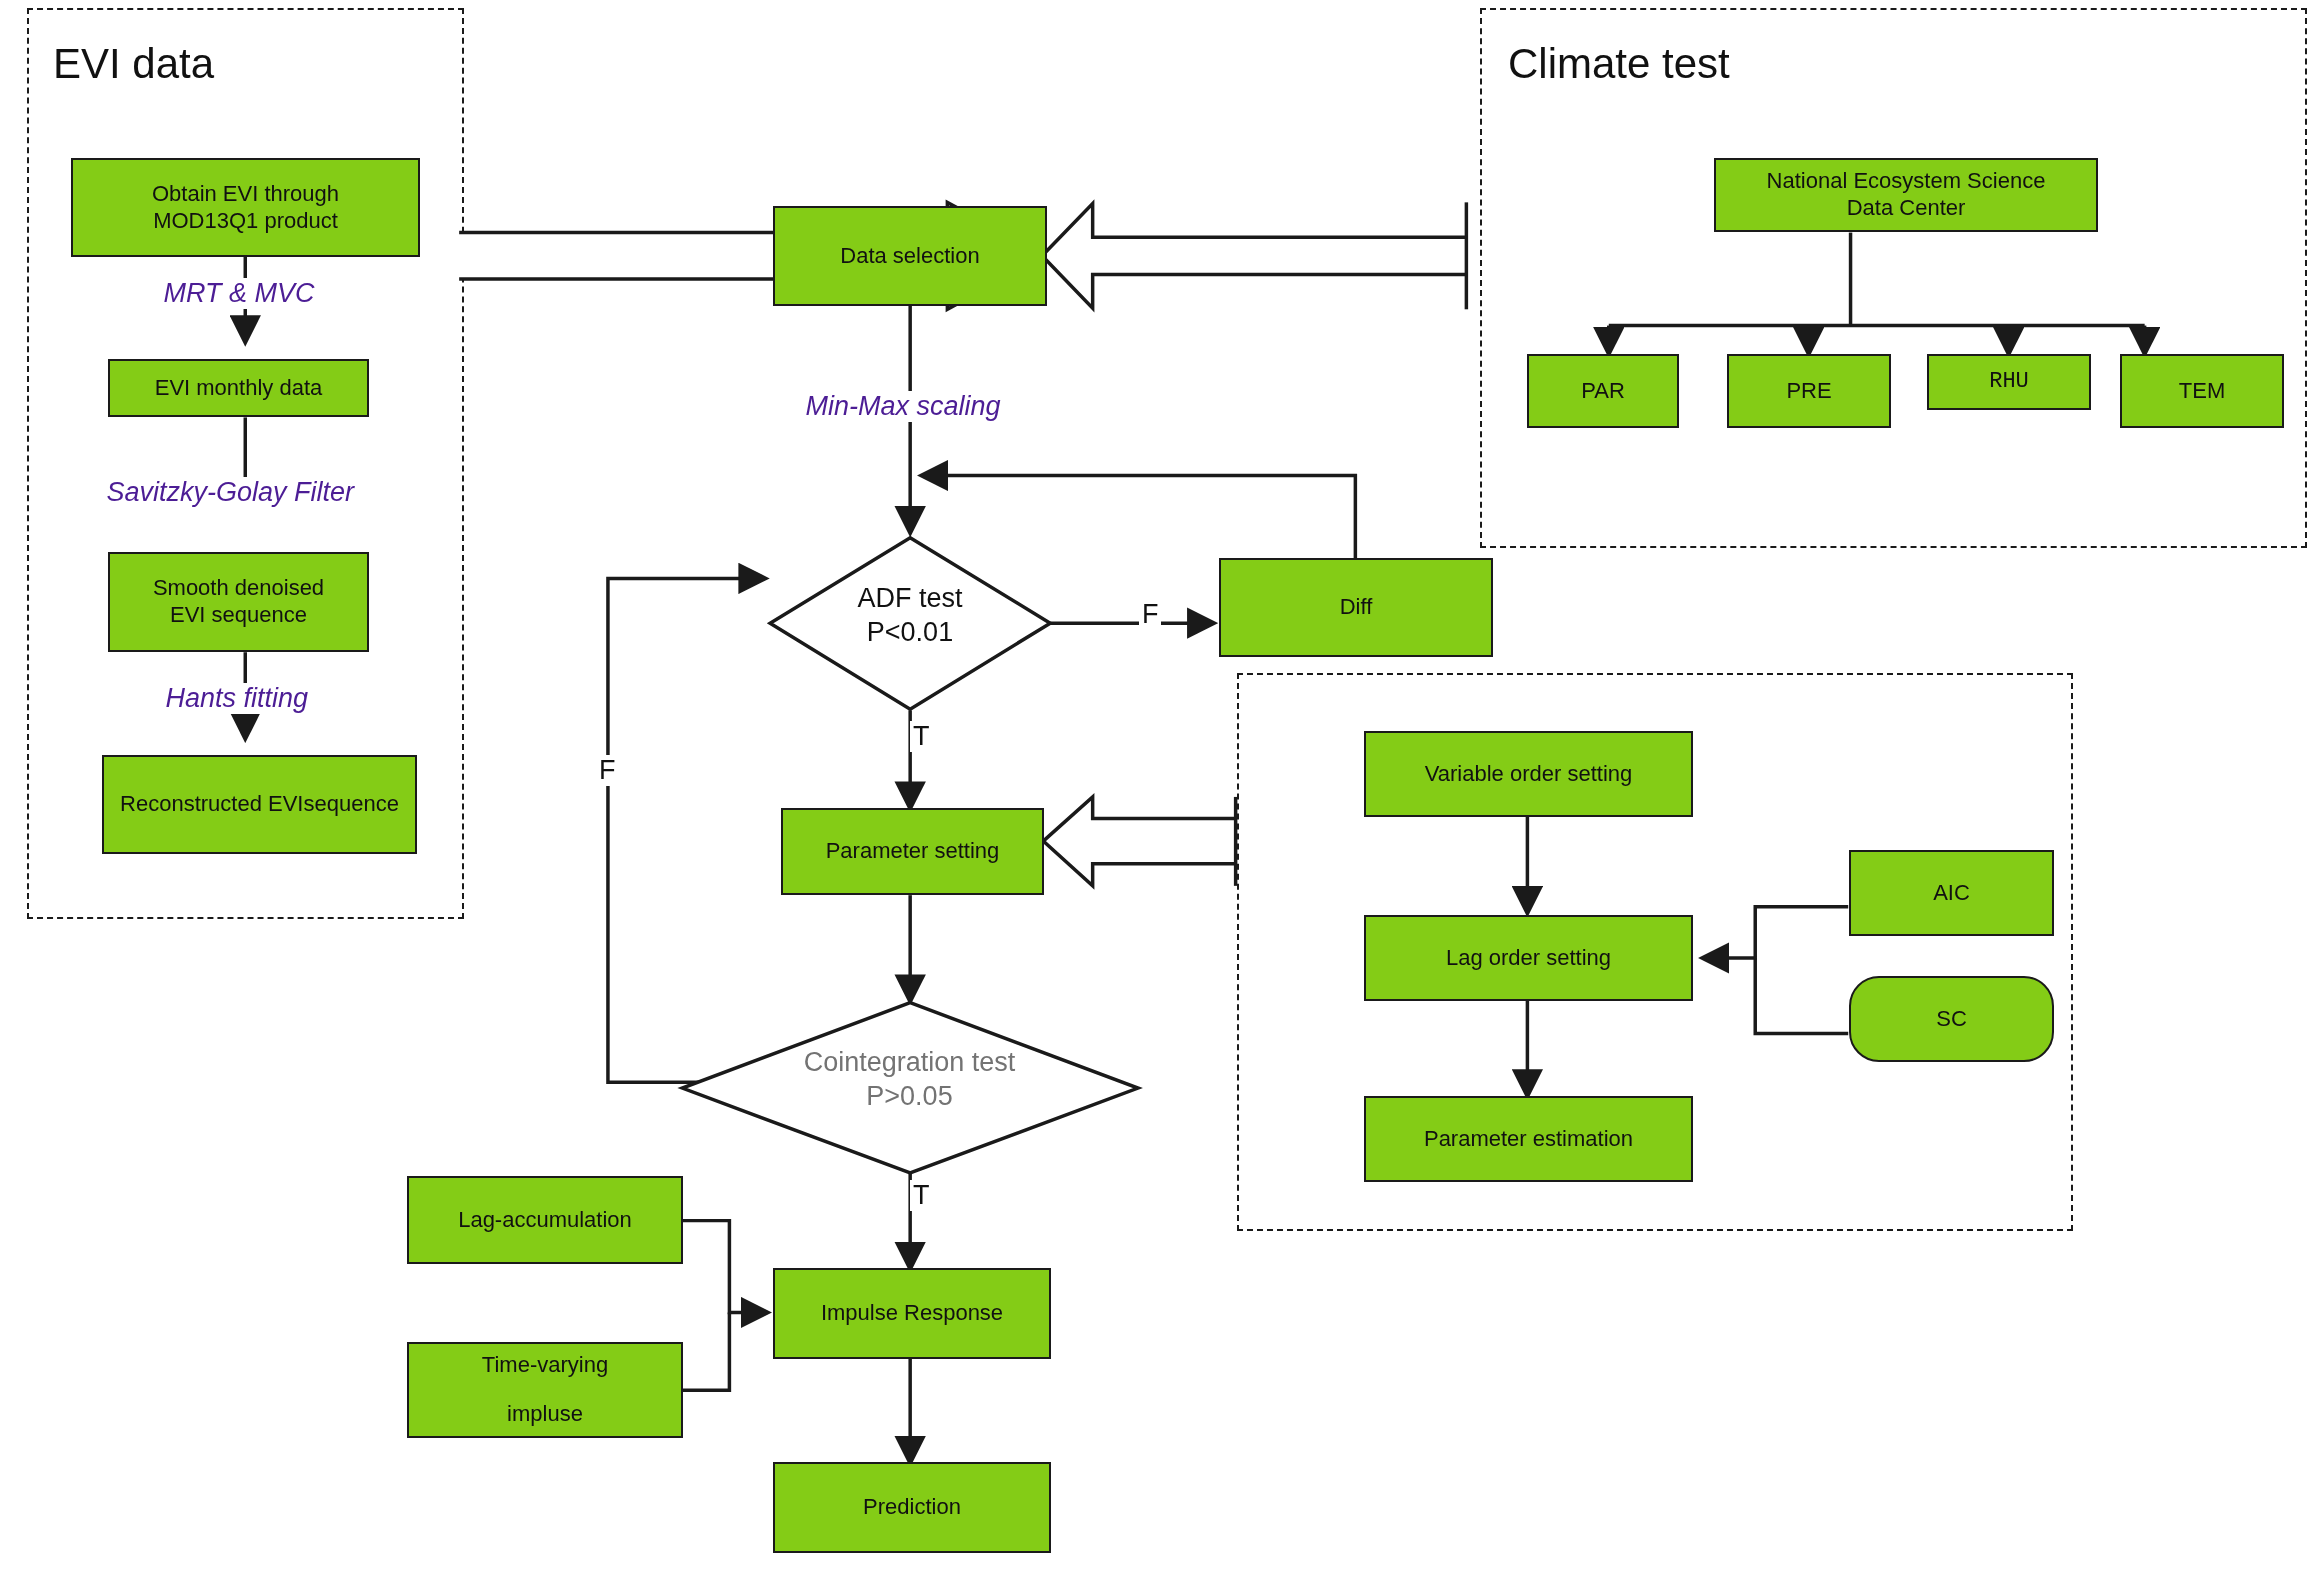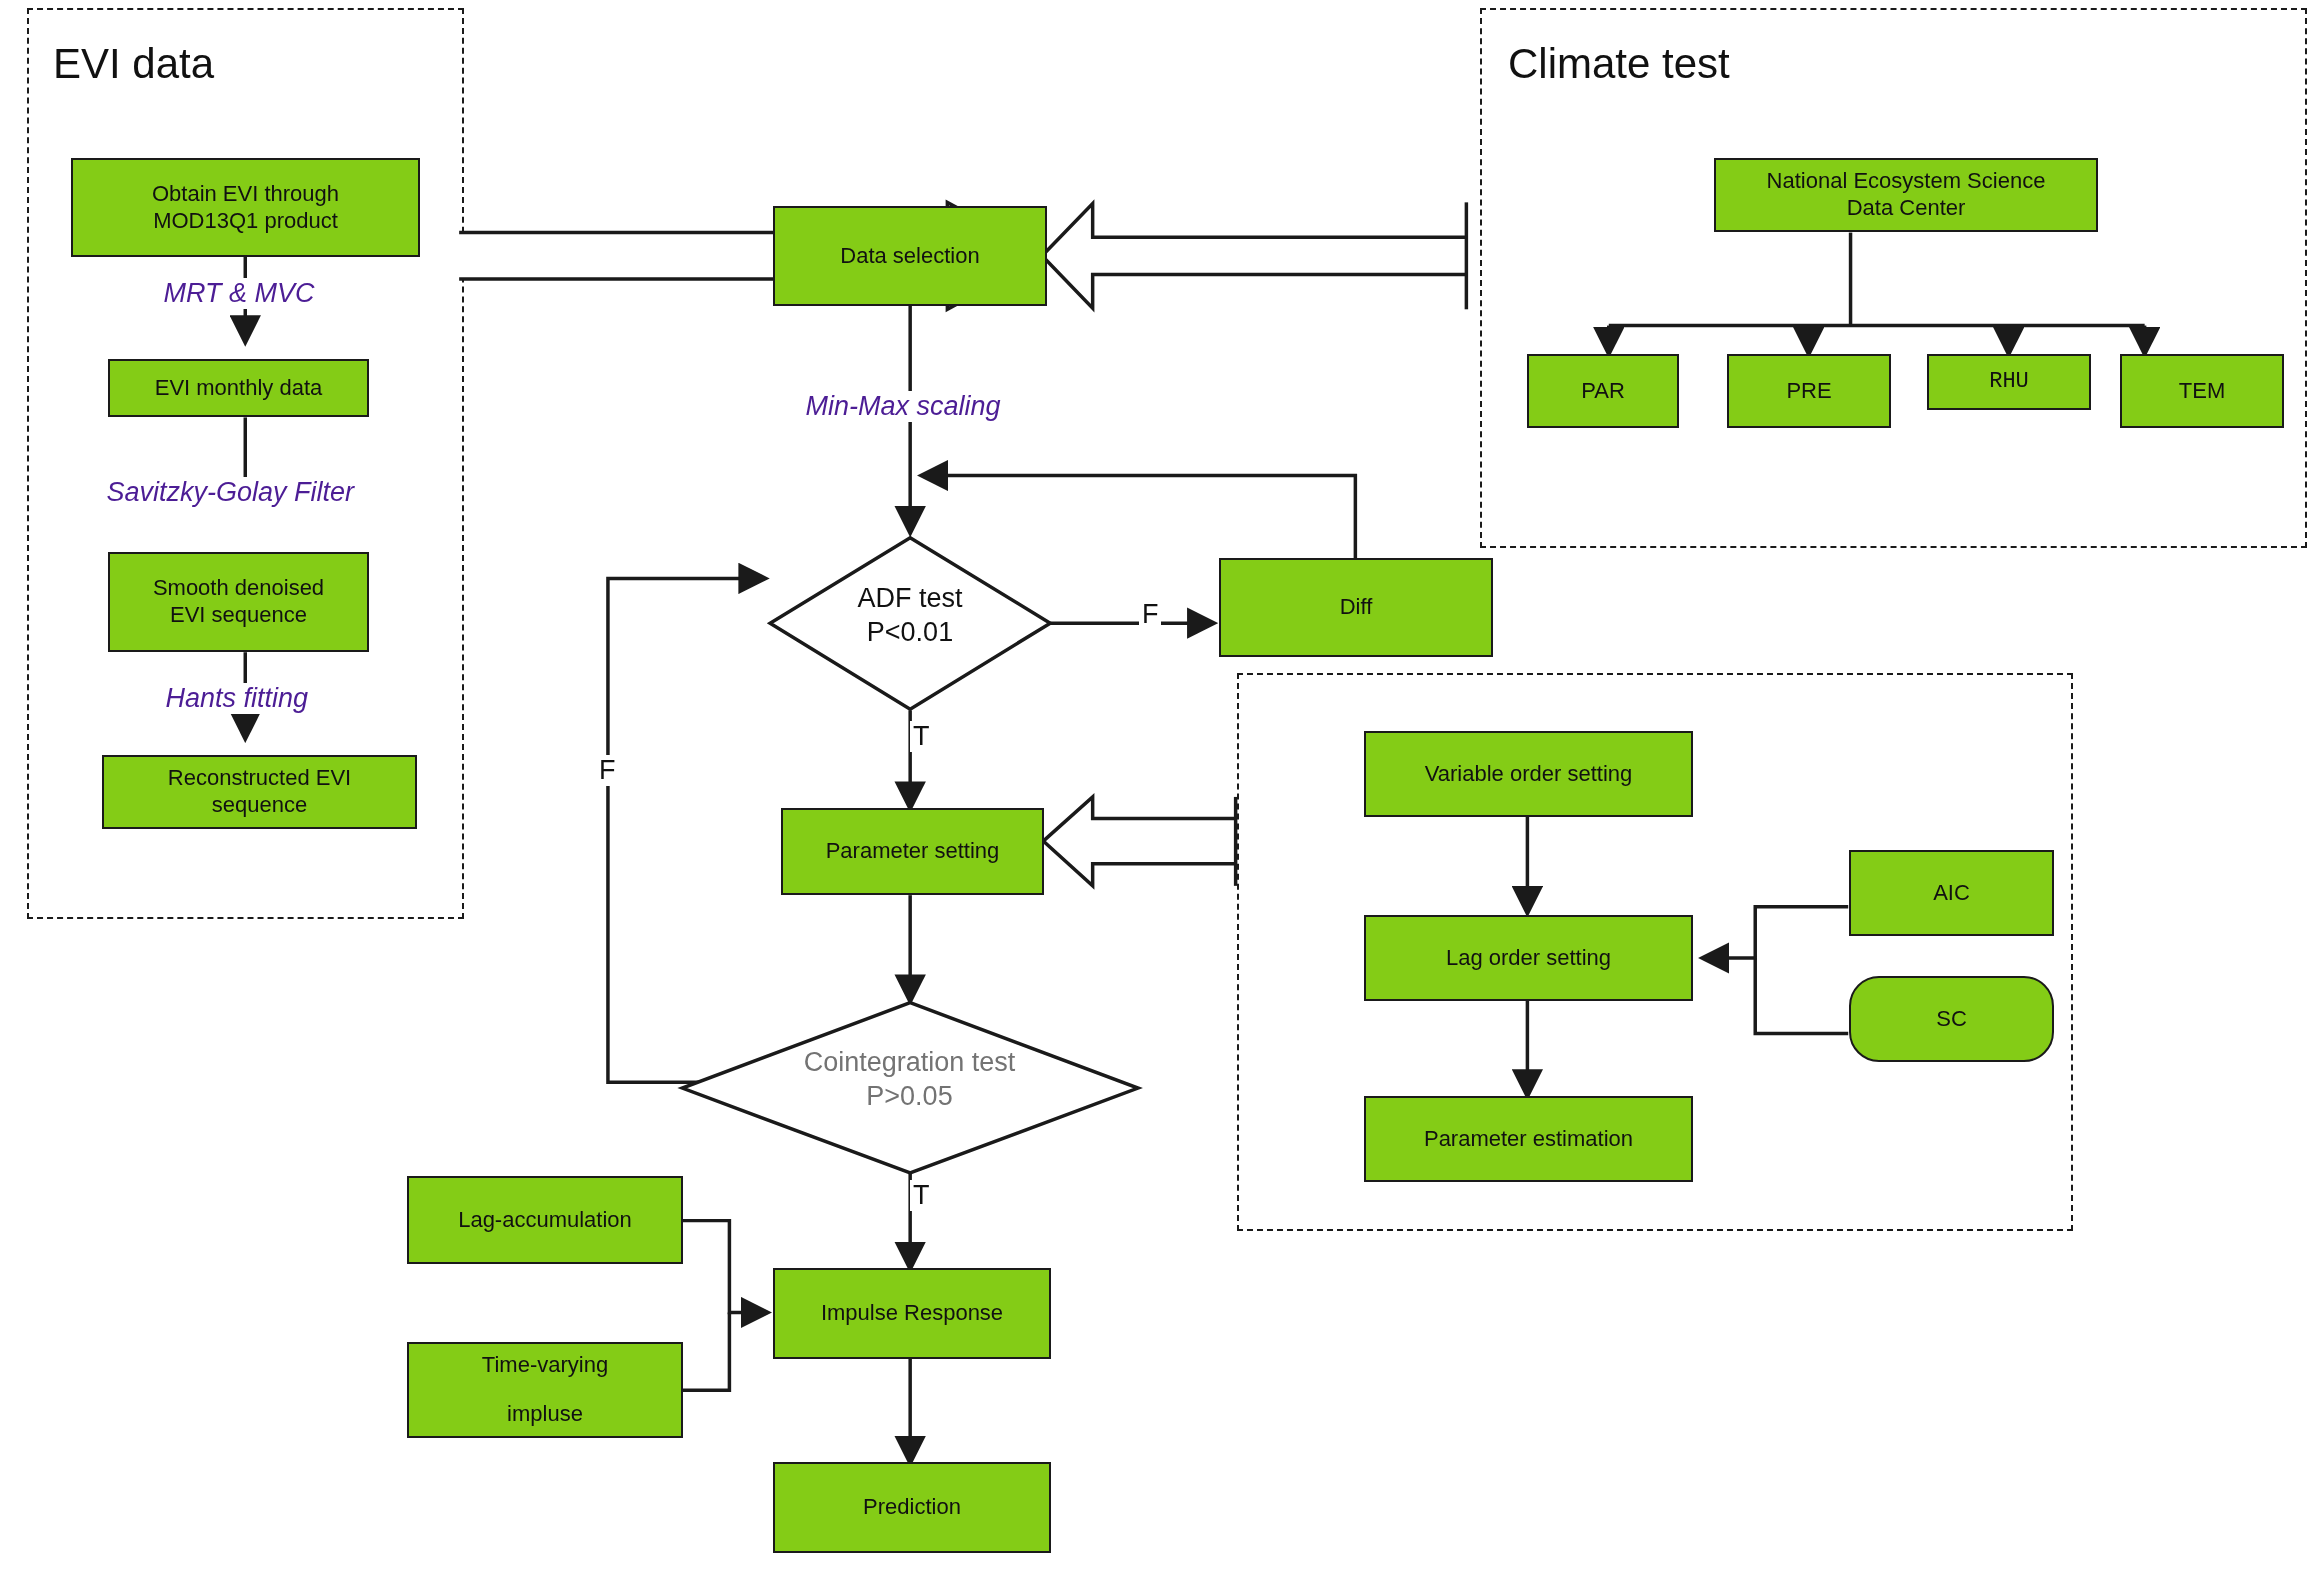--- a/index.html
+++ b/index.html
@@ -89,21 +89,21 @@
 
   <div class="nodebox" style="left:108px;top:359px;width:261px;height:58px;">
     <span>EVI monthly data</span>
   </div>
 
   <div class="nodebox" style="left:108px;top:552px;width:261px;height:100px;flex-direction:column;">
     <span>Smooth denoised</span>
     <span>EVI sequence</span>
   </div>
 
-  <div class="nodebox" style="left:102px;top:755px;width:315px;height:74px;flex-direction:column;">
+  <div class="nodebox" style="left:102px;top:755px;width:315px;height:99px;flex-direction:row;">
     <span>Reconstructed EVI</span>
     <span>sequence</span>
   </div>
 
   <div class="edgelabel" style="left:160px;top:278px;">MRT &amp; MVC</div>
   <div class="edgelabel" style="left:103px;top:477px;">Savitzky-Golay Filter</div>
   <div class="edgelabel" style="left:162px;top:683px;">Hants fitting</div>
 
   <div class="nodebox" style="left:1714px;top:158px;width:384px;height:74px;flex-direction:column;">
     <span>National Ecosystem Science</span>

